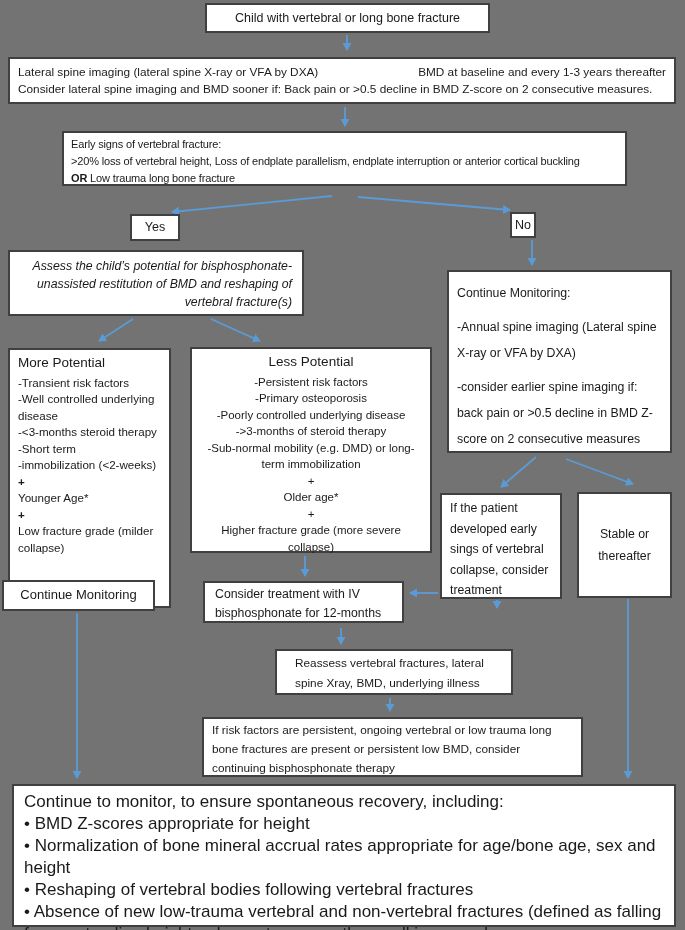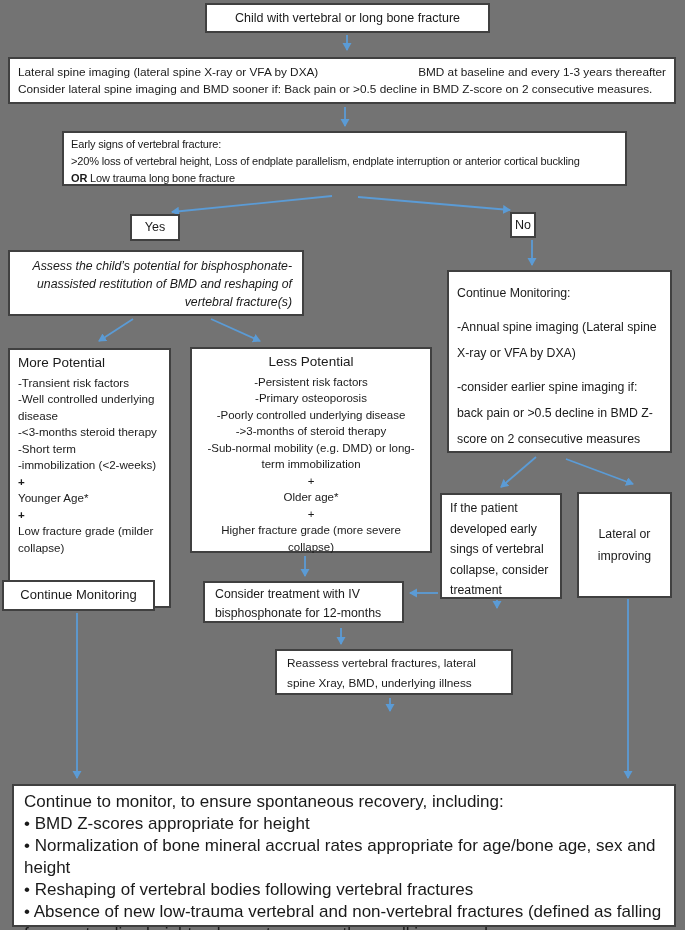--- a/index.html
+++ b/index.html
@@ -24,21 +24,21 @@
   .node-more{left:8px;top:348px;width:163px;height:260px;padding:5px 8px;font-size:11.6px;line-height:16.5px;}
   .node-less{left:190px;top:347px;width:242px;height:206px;padding:5px 6px;font-size:11.5px;line-height:16.5px;text-align:center;}
   .pot-title{font-size:13.5px;margin-bottom:3px;}
   .bold{font-weight:bold;}
   .node-monitor-right{left:447px;top:270px;width:225px;height:183px;padding:8px 8px;font-size:12.3px;line-height:26px;}
   .node-monitor-right p{margin:0 0 8px 0;}
   .node-patient{left:440px;top:493px;width:122px;height:106px;padding:3px 8px;font-size:12.3px;line-height:20.5px;}
   .node-stable{left:577px;top:492px;width:95px;height:106px;font-size:12.3px;line-height:22px;}
   .node-monitor-left{left:2px;top:580px;width:153px;height:31px;font-size:13px;}
   .node-consider{left:203px;top:581px;width:201px;height:42px;padding:2px 10px;font-size:12.3px;line-height:19px;}
-  .node-reassess{left:275px;top:649px;width:238px;height:46px;padding:3px 10px;font-size:11.8px;line-height:19.5px;}
+  .node-reassess{left:275px;top:649px;width:238px;height:46px;padding:3px 18px;font-size:11.8px;line-height:19.5px;}
   .node-risk{left:202px;top:717px;width:381px;height:60px;padding:2px 8px;font-size:11.8px;line-height:19px;}
   .node-final{left:12px;top:784px;width:664px;height:143px;padding:5px 10px;font-size:17px;line-height:22px;}
 </style>
 </head>
 <body>
 
 <div class="canvas">
 
   <svg class="arrow-layer" viewBox="0 0 685 930">
     <defs>
@@ -127,35 +127,38 @@
     <p>Continue Monitoring:</p>
     <p>-Annual spine imaging (Lateral spine X-ray or VFA by DXA)</p>
     <p>-consider earlier spine imaging if: back pain or &gt;0.5 decline in BMD Z-score on 2 consecutive measures</p>
   </div>
 
   <div class="node node-patient">
     <span>If the patient developed early sings of vertebral collapse, consider treatment</span>
   </div>
 
   <div class="node node-stable center">
-    <span>Lateral or improving</span>
+    <span>Stable or thereafter</span>
   </div>
 
   <div class="node node-monitor-left center">
     <span>Continue Monitoring</span>
   </div>
 
   <div class="node node-consider">
     <span>Consider treatment with IV bisphosphonate for 12-months</span>
   </div>
 
   <div class="node node-reassess">
     <span>Reassess vertebral fractures, lateral spine Xray, BMD, underlying illness</span>
   </div>
 
+  <div class="node node-risk">
+    <span>If risk factors are persistent, ongoing vertebral or low trauma long bone fractures are present or persistent low BMD, consider continuing bisphosphonate therapy</span>
+  </div>
 
   <div class="node node-final">
     <div>Continue to monitor, to ensure spontaneous recovery, including:</div>
     <div>• BMD Z-scores appropriate for height</div>
     <div>• Normalization of bone mineral accrual rates appropriate for age/bone age, sex and height</div>
     <div>• Reshaping of vertebral bodies following vertebral fractures</div>
     <div>• Absence of new low-trauma vertebral and non-vertebral fractures (defined as falling from a standing height or less, at no more than walking speed</div>
   </div>
 
 </div>

